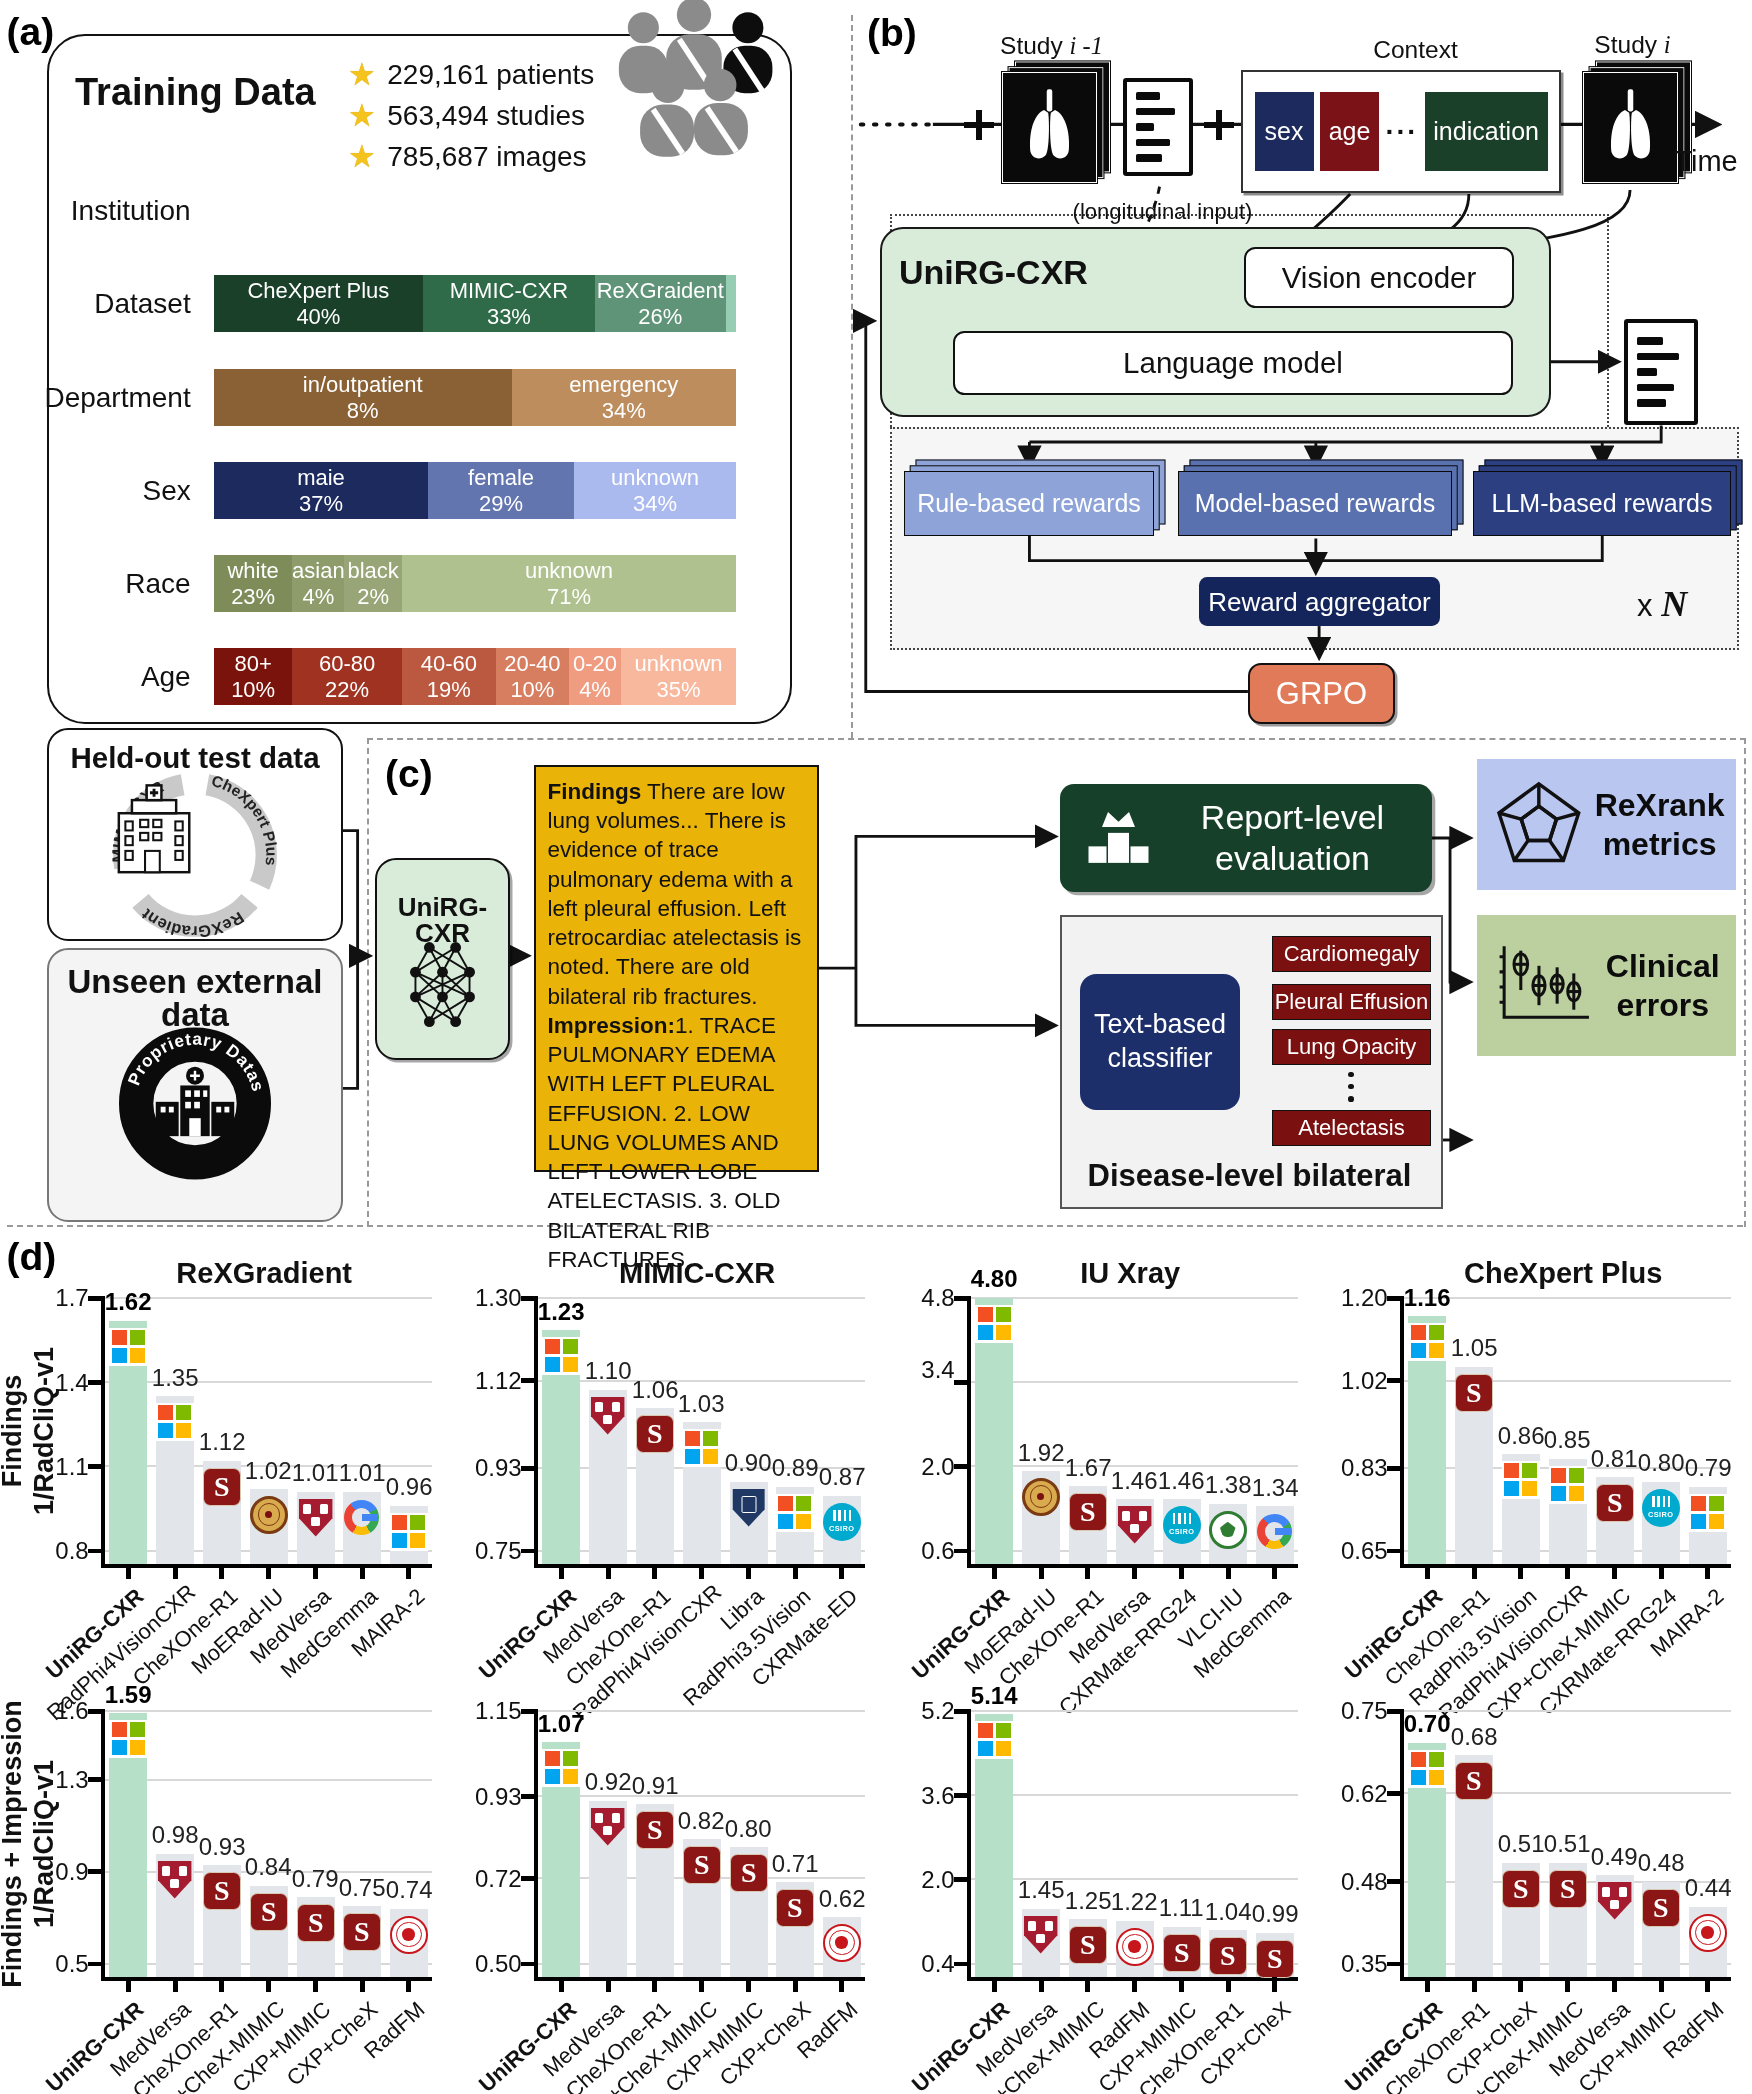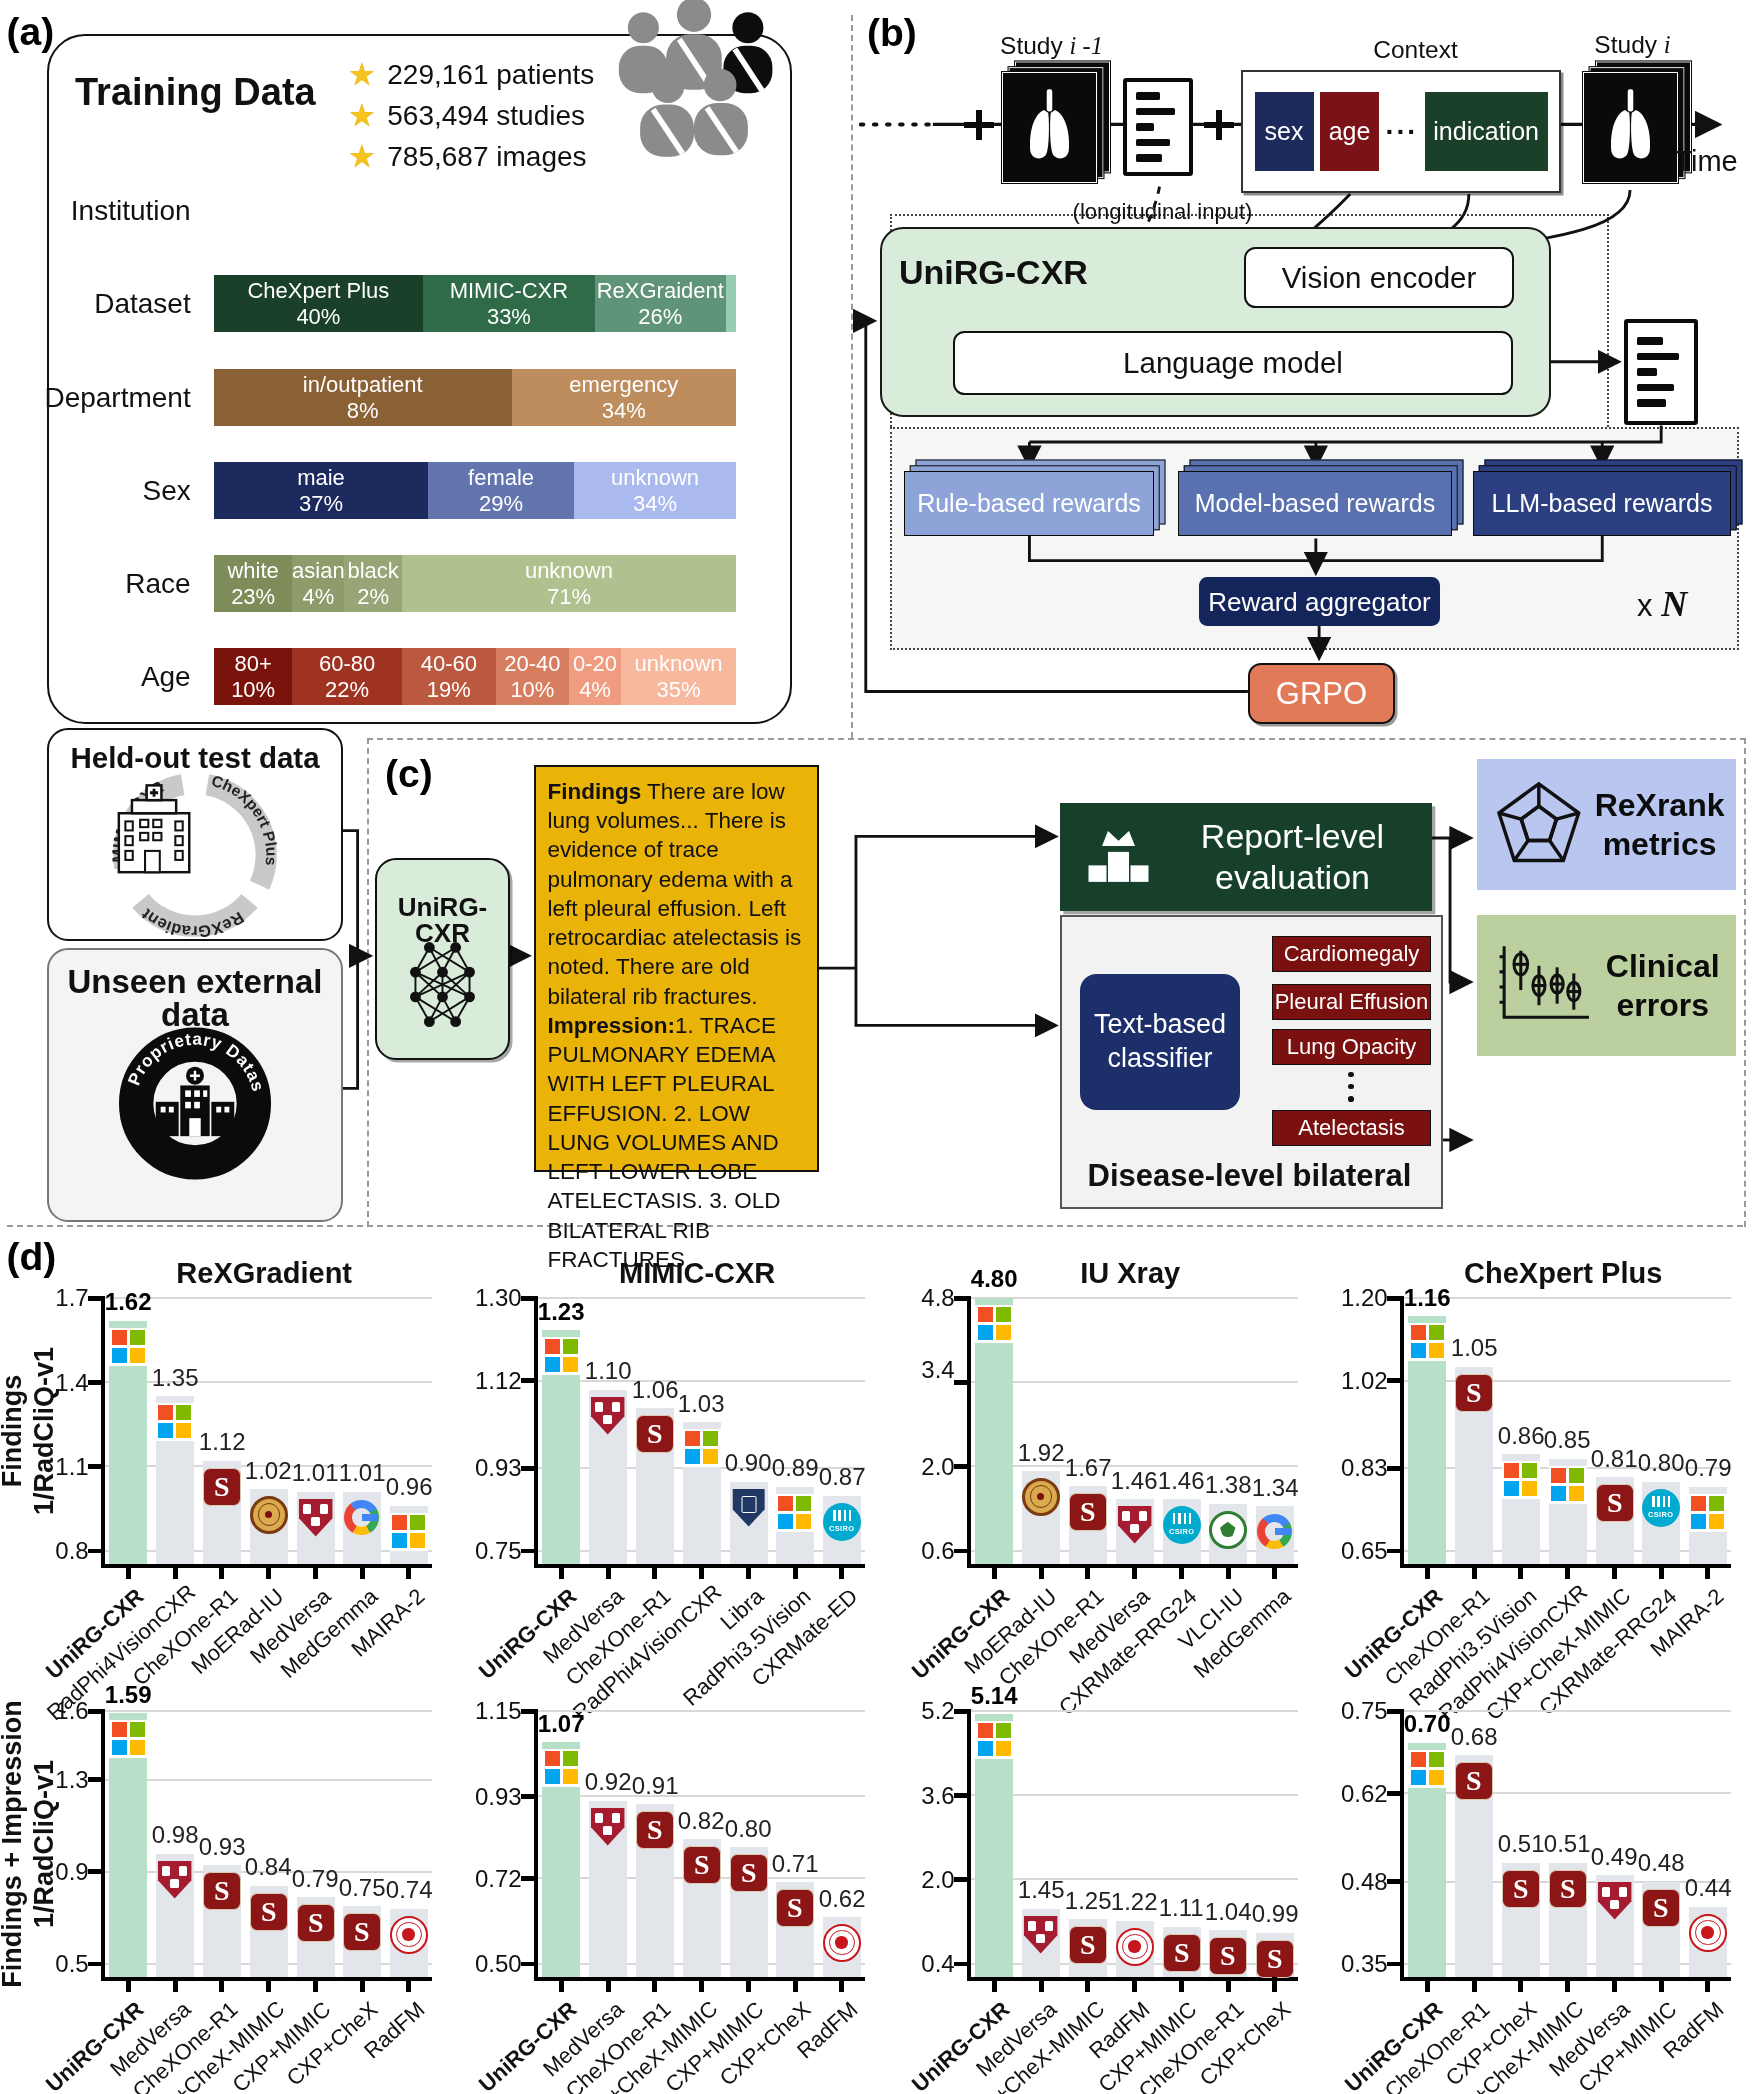--- a/index.html
+++ b/index.html
@@ -77,22 +77,22 @@
           border-radius:21px;z-index:2;}
   #c-ext{position:absolute;left:47px;top:948px;width:292px;height:270px;background:#f4f4f4;border:2.5px solid #777;
          border-radius:21px;z-index:2;}
   .cboxtitle{position:absolute;left:0;width:100%;text-align:center;font:700 29.5px/1 "Liberation Sans",sans-serif;}
   #c-green{position:absolute;left:375px;top:858px;width:131px;height:198px;background:#d9ecda;border:2.5px solid #111;
            border-radius:21px;z-index:2;box-shadow:2.5px 2.5px 0 rgba(0,0,0,.35);}
   #c-green .cboxtitle{top:34px;font-size:26px;}
   #c-findings{position:absolute;left:534px;top:765px;width:285px;height:407px;background:#eab308;border:2.5px solid #111;
               z-index:2;padding:9.8px 11.5px;box-sizing:border-box;font:400 22.5px/1.3 "Liberation Sans",sans-serif;}
   #c-findings .b{font-weight:700;}
-  #c-report{position:absolute;left:1060px;top:803px;width:372px;height:108px;background:#17402a;z-index:2;
-            box-shadow:3.3px 3.3px 0 rgba(0,0,0,.35);display:flex;align-items:center;gap:18px;padding:0 21px;box-sizing:border-box;}
+  #c-report{position:absolute;left:1060px;top:784px;width:372px;height:108px;background:#17402a;z-index:2;
+            box-shadow:3.3px 3.3px 0 rgba(0,0,0,.35);display:flex;align-items:center;gap:18px;padding:0 21px;box-sizing:border-box;border-radius:14px;}
   #c-report .t{color:#fff;font:400 34px/1.2 "Liberation Sans",sans-serif;text-align:center;flex:1;}
   #c-disease{position:absolute;left:1060px;top:915px;width:379px;height:290px;background:#f2f2f2;border:2.5px solid #555;z-index:2;}
   #c-classifier{position:absolute;left:1080px;top:974px;width:160px;height:136px;background:#1d2f6b;border-radius:16.4px;
                 display:flex;align-items:center;justify-content:center;color:#fff;text-align:center;
                 font:400 27px/1.25 "Liberation Sans",sans-serif;z-index:3;}
   .dchip{position:absolute;left:1272px;width:157px;height:34px;background:#7a1010;border:1.6px solid #111;color:#fff;
          display:flex;align-items:center;justify-content:center;font:400 22px/1 "Liberation Sans",sans-serif;z-index:3;}
   #c-ddots{position:absolute;left:1347px;top:1065px;width:8.2px;z-index:3;}
   #c-ddots i{display:block;width:5.7px;height:5.7px;border-radius:50%;background:#111;margin:6.5px auto;}
   #c-dtitle{position:absolute;left:1060px;top:1160px;width:379px;text-align:center;

